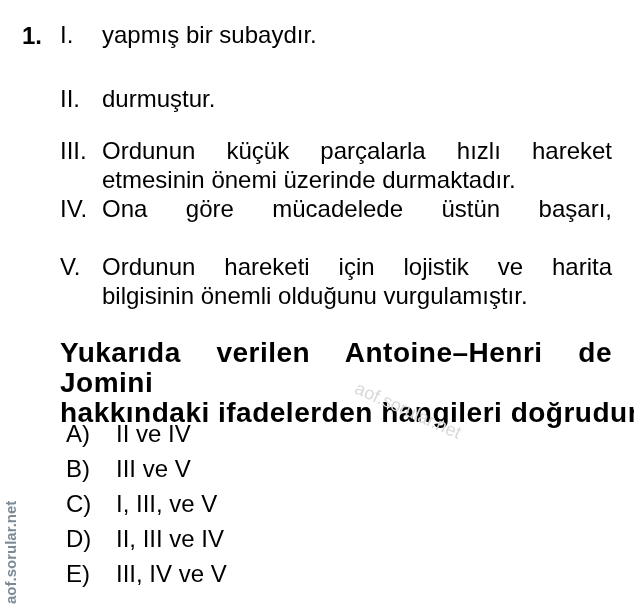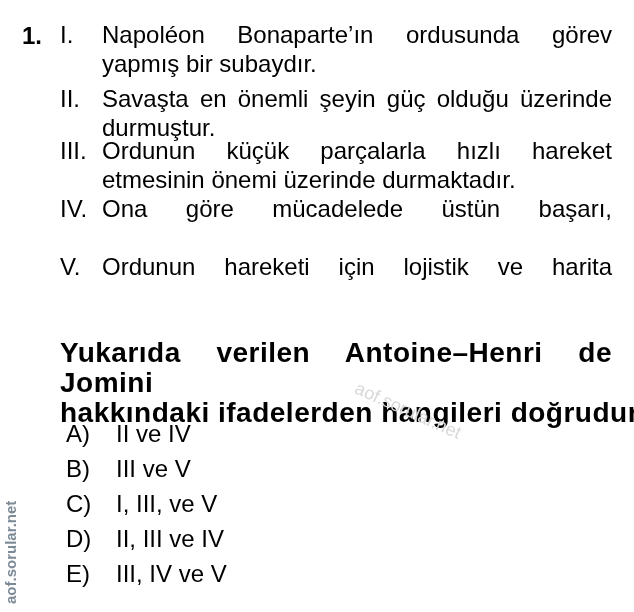--- a/index.html
+++ b/index.html
@@ -36,29 +36,27 @@
   }
 </style>
 </head>
 <body>
 
 <div class="qnum">1.</div>
 
 <div class="stmt" style="top:20px">
   <span class="num">I.</span>
   <div class="txt">
-    <span class="line spread">Napoléon Bonaparte’ın ordusunda görev</span>
     <span class="line">yapmış bir subaydır.</span>
   </div>
 </div>
 
 <div class="stmt" style="top:84px">
   <span class="num">II.</span>
   <div class="txt">
-    <span class="line spread">Savaşta en önemli şeyin güç olduğu üzerinde</span>
     <span class="line">durmuştur.</span>
   </div>
 </div>
 
 <div class="stmt" style="top:136px">
   <span class="num">III.</span>
   <div class="txt">
     <span class="line spread">Ordunun küçük parçalarla hızlı hareket</span>
     <span class="line">etmesinin önemi üzerinde durmaktadır.</span>
   </div>
@@ -68,20 +66,21 @@
   <span class="num">IV.</span>
   <div class="txt">
     <span class="line spread">Ona göre mücadelede üstün başarı,</span>
   </div>
 </div>
 
 <div class="stmt" style="top:252px">
   <span class="num">V.</span>
   <div class="txt">
     <span class="line spread">Ordunun hareketi için lojistik ve harita</span>
+    <span class="line">bilgisinin önemli olduğunu vurgulamıştır.</span>
   </div>
 </div>
 
 <div class="question">
   <span class="line spread">Yukarıda verilen Antoine–Henri de Jomini</span>
   <span class="line">hakkındaki ifadelerden hangileri doğrudur?</span>
 </div>
 
 <div class="wm-diag">aof.sorular.net</div>
 

